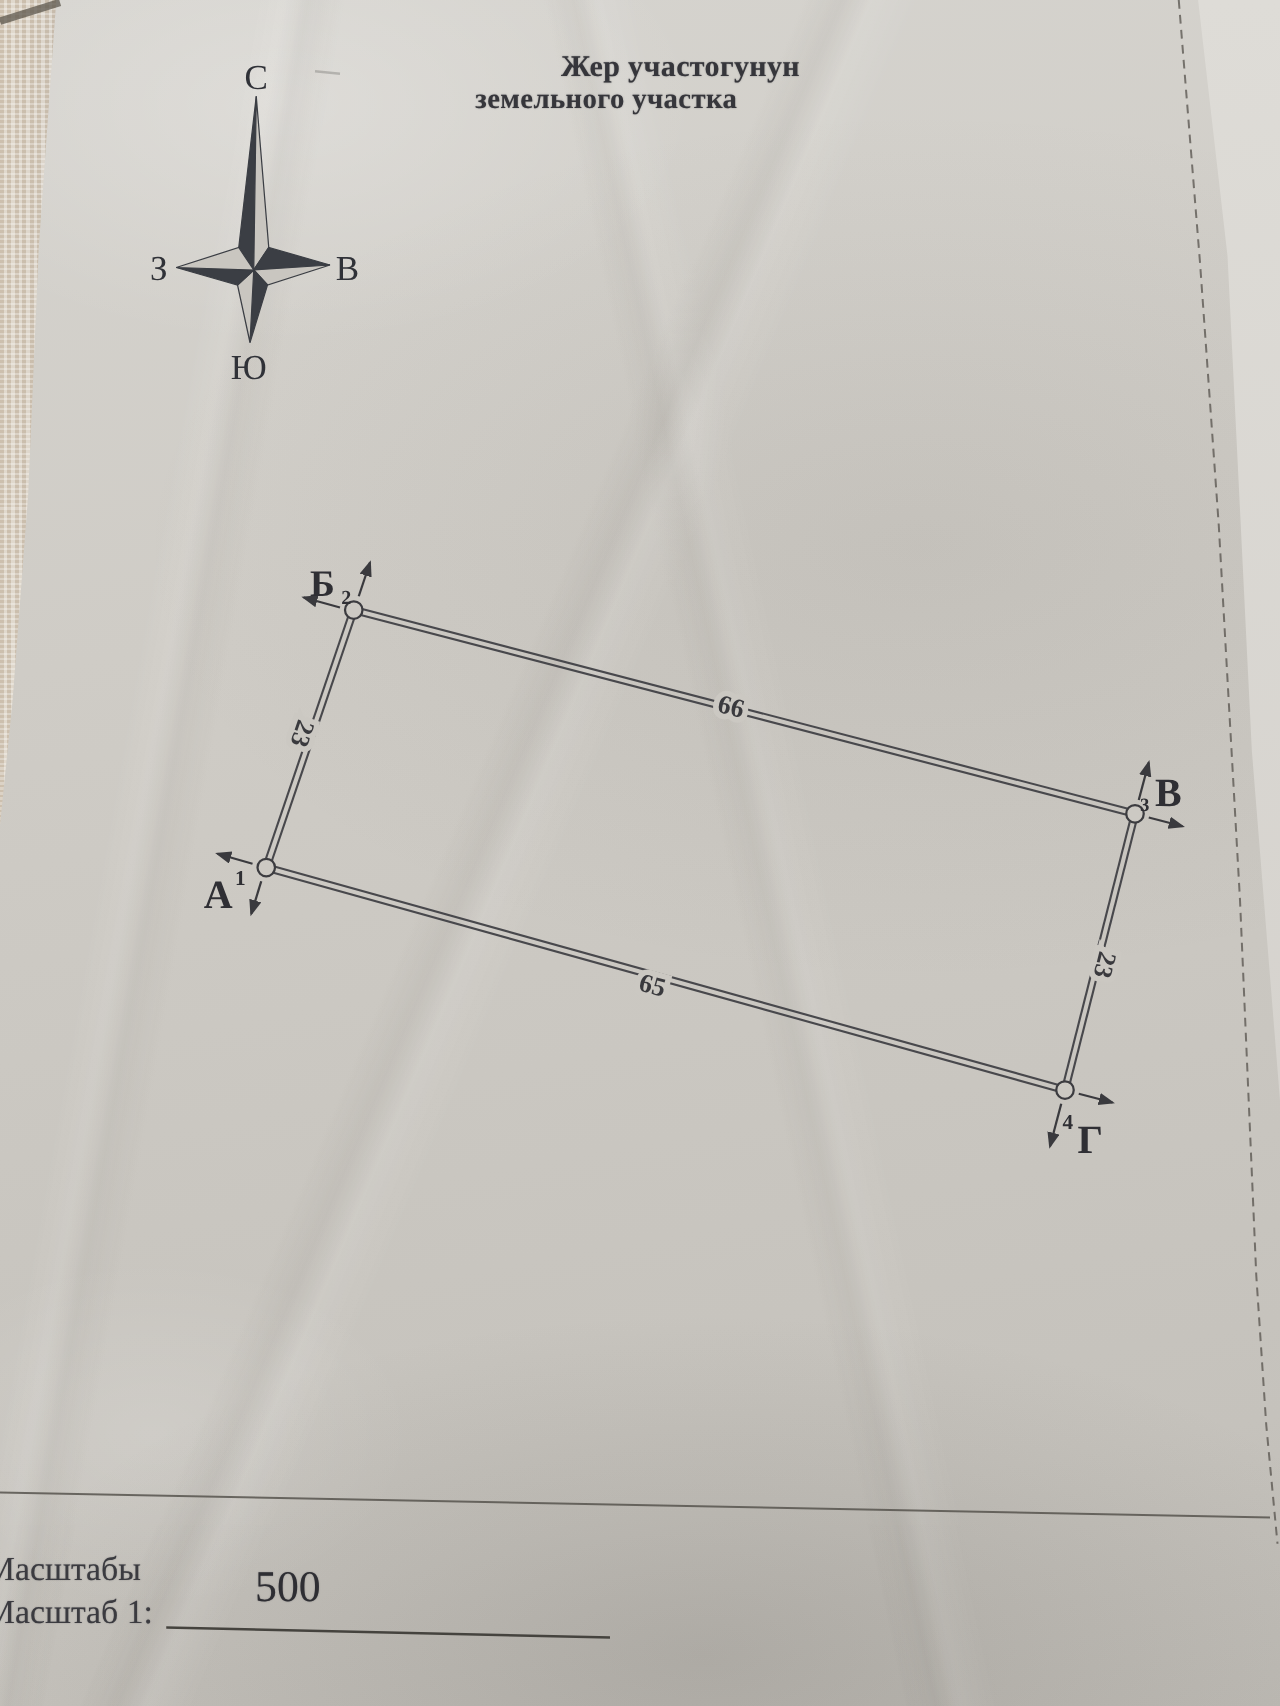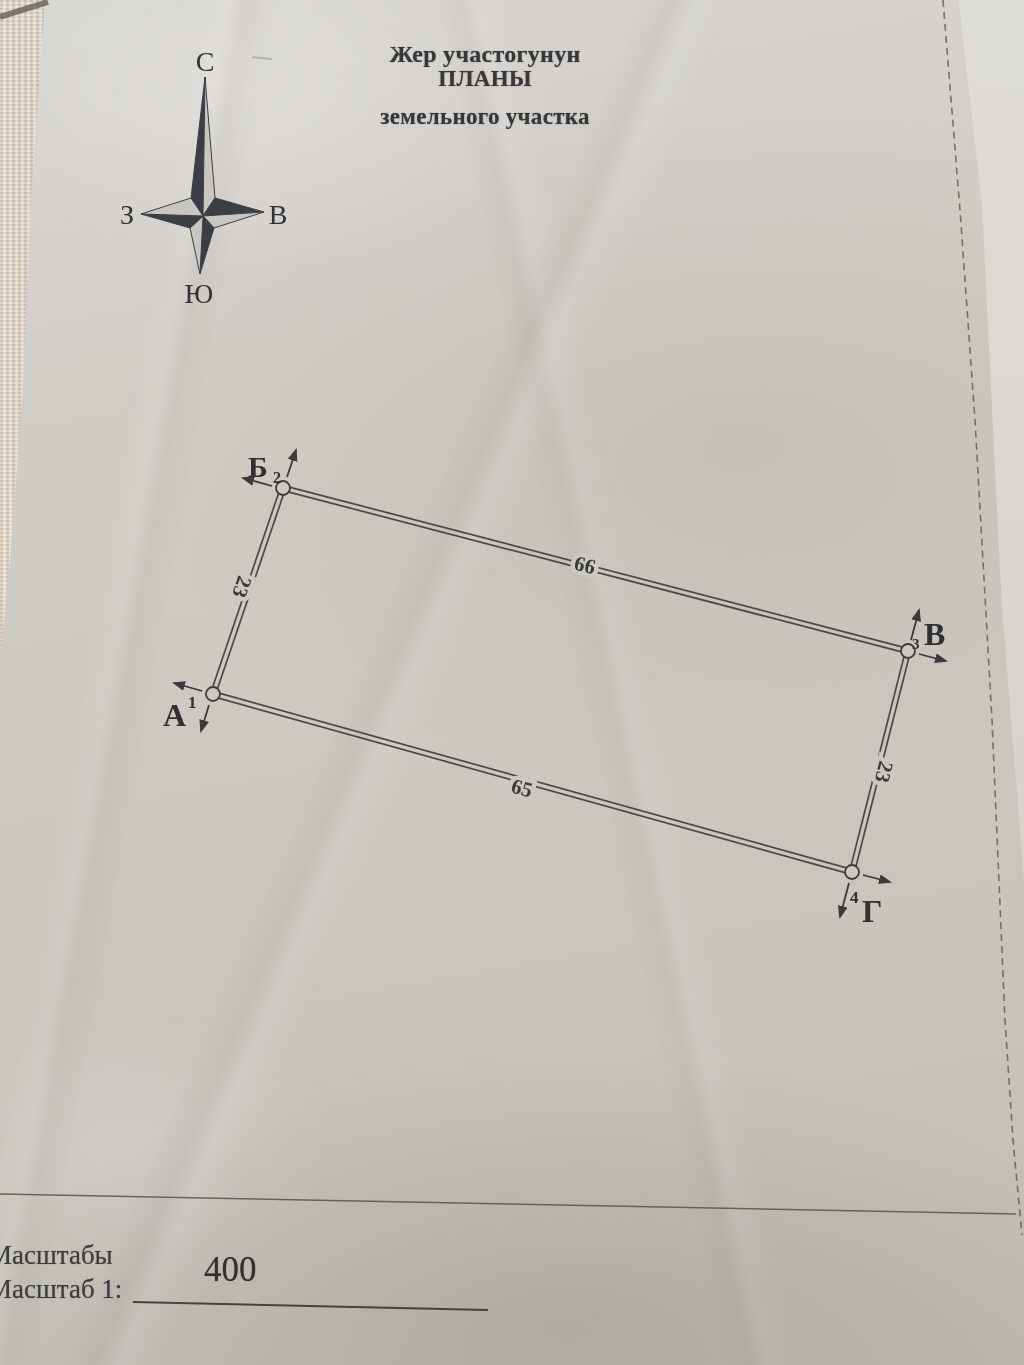--- a/index.html
+++ b/index.html
@@ -21,21 +21,21 @@
     clip-path:polygon(93.6% 0%, 100% 0%, 100% 64.5%, 97.8% 44%, 95.9% 15%);}
   .left-strip{position:absolute;left:0;top:0;width:50px;height:660px;
     background:
       repeating-linear-gradient(0deg, rgba(255,255,255,.30) 0 2px, rgba(0,0,0,0) 2px 4px),
       repeating-linear-gradient(90deg, rgba(173,152,128,.28) 0 3px, rgba(255,255,255,.20) 3px 6px),
       linear-gradient(90deg,#d9cfc0,#d5ccbe 60%, #cfc8bd);
     clip-path:polygon(0 0, 90% 0, 62% 30%, 45% 60%, 20% 85%, 0 100%);}
   .title{position:absolute;left:330px;top:42px;width:310px;text-align:center;
     color:#36363b;font-weight:bold;letter-spacing:.3px;
     text-shadow:0 0 1.2px rgba(50,50,55,.55);}
-  .title .t1{font-size:24px;line-height:25px;}
+  .title .t1{font-size:24px;line-height:25px;text-align:right;}
   .title .t2{font-size:23px;line-height:24px;margin-bottom:14px;}
   .title .t3{font-size:23px;line-height:24px;}
   .title .t4{font-size:23px;line-height:24px;}
   .svg-layer{position:absolute;left:0;top:0;}
   .scale-text{position:absolute;color:#3b3b40;text-shadow:0 0 1px rgba(50,50,55,.5);}
   #scale-l1{left:-12px;top:1240px;font-size:27px;}
   #scale-l2{left:-12px;top:1274px;font-size:27px;}
   #scale-val{left:204px;top:1250px;font-size:35px;color:#2e2e33;}
   svg text{font-family:"Liberation Serif", serif;}
 </style>
@@ -43,21 +43,20 @@
 <body>
 
 <div class="photo">
 
   <div class="creases"></div>
   <div class="underpage"></div>
   <div class="left-strip"></div>
 
   <div class="title">
     <div class="t1">Жер участогунун</div>
-    <div class="t2">ПЛАНЫ</div>
     <div class="t4">земельного участка</div>
   </div>
 
   <svg class="svg-layer" style="left:110px;top:45px" width="190" height="268" viewBox="0 0 190 268">
     <g stroke="#3b3e44" stroke-width="1">
 
       <polygon points="95,32 81,153 93,171" fill="#3b3e44"></polygon>
       <polygon points="95,32 105,153 93,171" fill="#c9c6c0"></polygon>
 
       <polygon points="154,167 105,153 93,171" fill="#3b3e44"></polygon>
@@ -137,15 +136,15 @@
       <text x="850" y="903" font-size="17">4</text>
     </g>
 
     <line x1="0" y1="1194" x2="1016" y2="1214" stroke="#57544e" stroke-width="1.6" opacity=".85"></line>
 
     <line x1="133" y1="1302" x2="488" y2="1310" stroke="#45433e" stroke-width="2"></line>
   </svg>
 
   <div class="scale-text" id="scale-l1">Масштабы</div>
   <div class="scale-text" id="scale-l2">Масштаб 1:</div>
-  <div class="scale-text" id="scale-val">400</div>
+  <div class="scale-text" id="scale-val">500</div>
 
 </div>
 
 </body></html>

